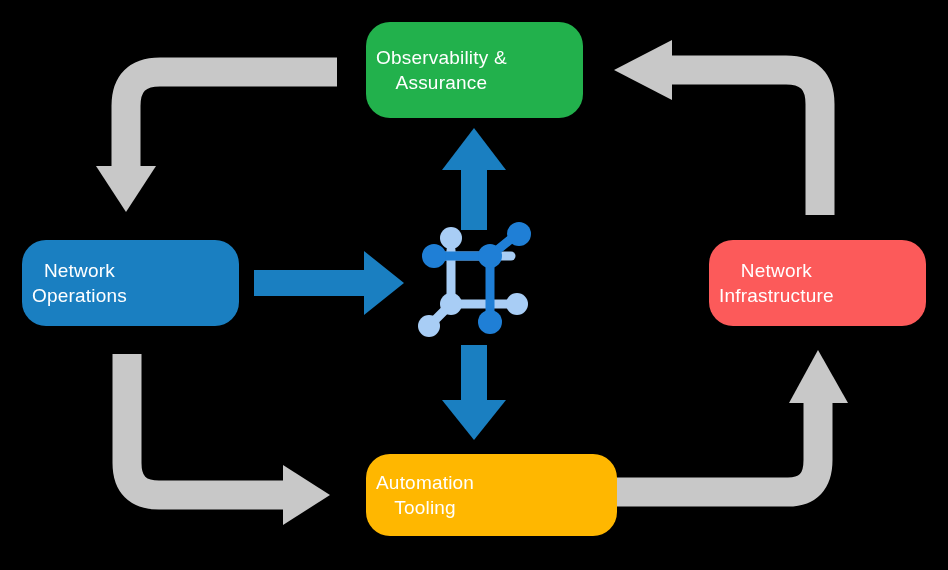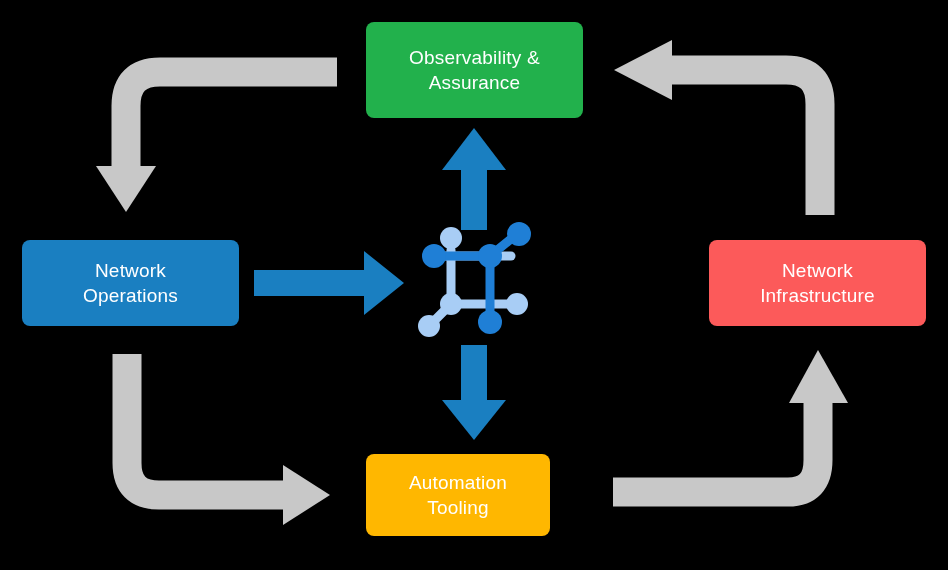--- a/index.html
+++ b/index.html
@@ -21,24 +21,24 @@
   }
   #arrow-layer {
     position: absolute;
     left: 0;
     top: 0;
     width: 948px;
     height: 570px;
   }
   .node-box {
     position: absolute;
-    border-radius: 8px;
+    border-radius: 24px;
     display: flex;
     align-items: center;
-    justify-content: center;
+    justify-content: flex-start;
     text-align: center;
     color: #ffffff;
     font-size: 19px;
     line-height: 1.32;
     font-weight: 400;
     letter-spacing: 0.2px;
     padding: 16px 10px;
     z-index: 3;
   }
   .node-label {
@@ -48,21 +48,21 @@
   #box-observability {
     left: 366px; top: 22px; width: 217px; height: 96px;
   }
   #box-network-operations {
     left: 22px; top: 240px; width: 217px; height: 86px;
   }
   #box-network-infrastructure {
     left: 709px; top: 240px; width: 217px; height: 86px;
   }
   #box-automation-tooling {
-    left: 366px; top: 454px; width: 184px; height: 82px;
+    left: 366px; top: 454px; width: 251px; height: 82px;
   }
   #hub-icon {
     position: absolute;
     left: 418px;
     top: 220px;
     width: 120px;
     height: 120px;
     z-index: 4;
   }
 </style>

